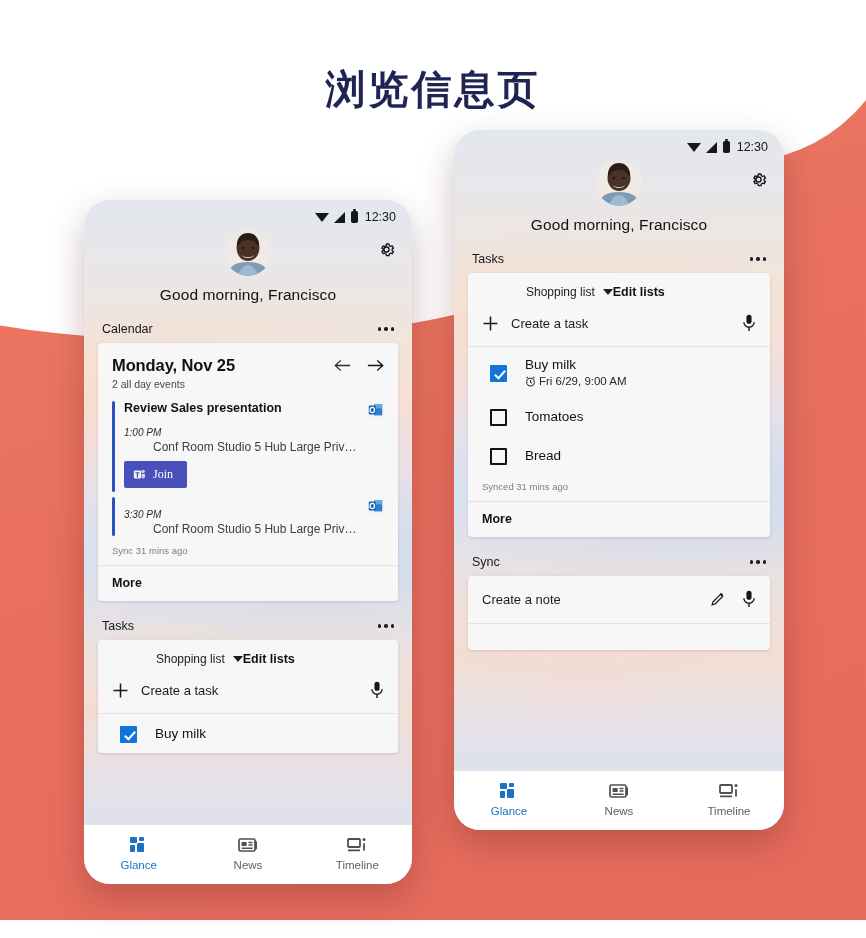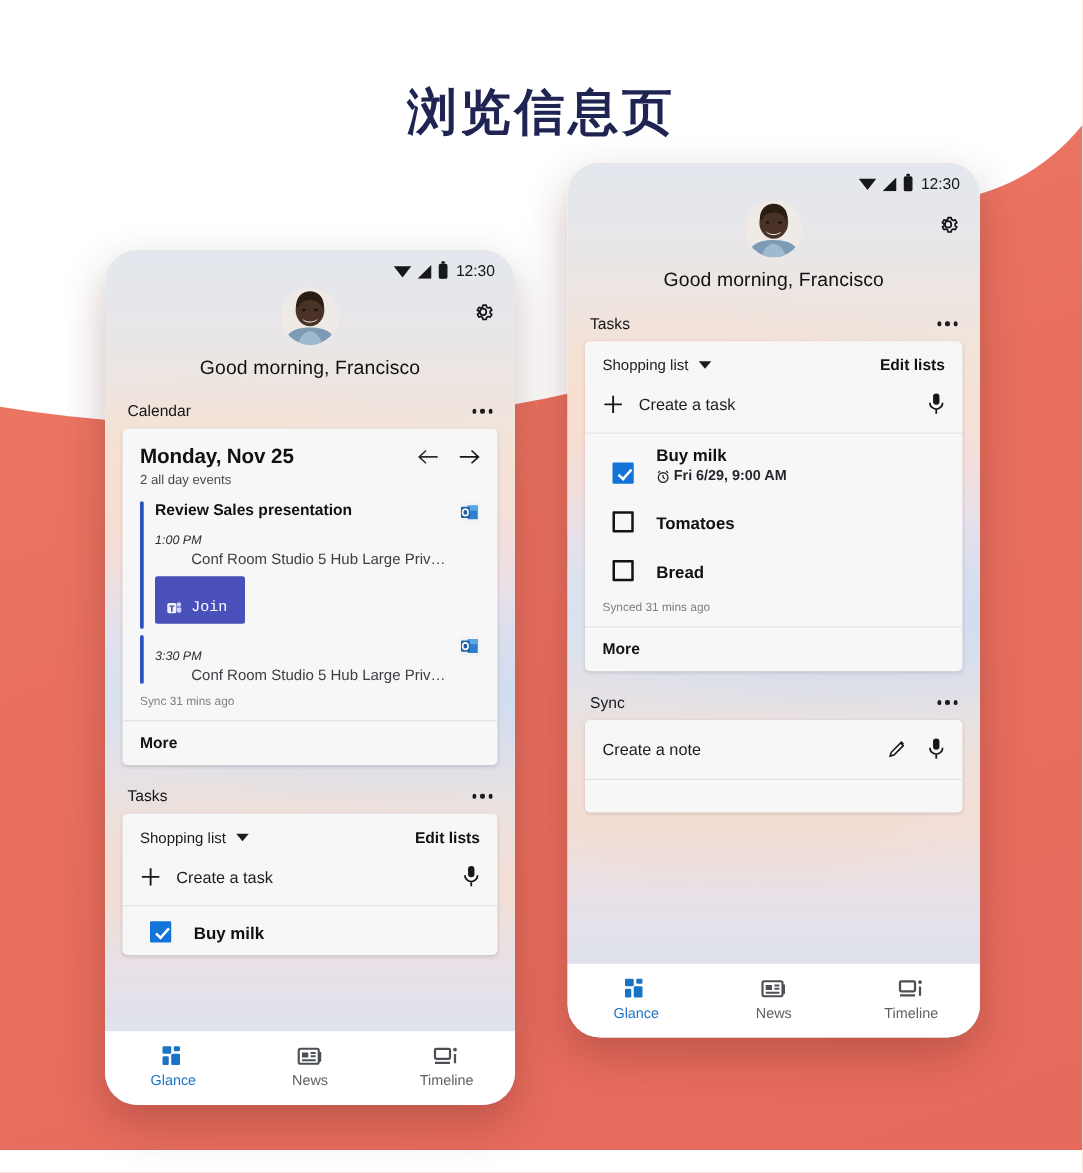--- a/index.html
+++ b/index.html
@@ -160,46 +160,47 @@
   .ev-body { flex:1; min-width:0; }
   .ev-title { font-size:12.5px; font-weight:bold; color:#0f1113; }
   .ev-time  { font-size:10px; color:#2b2e31; margin-top:12px;font-style:italic; }
   .ev-loc   { font-size:12px; color:#3b3e42; margin-top:2px; white-space:nowrap; overflow:hidden; text-overflow:ellipsis;margin-left:29px; }
   .ev-icon  { width:16px; height:16px; flex:none; margin-left:6px; margin-top:1px; }
 
   .join-btn {
     display:inline-flex; align-items:center; gap:7px;
     background:#4a50ba; color:#fff;
     border:none; border-radius:2px;
-    padding:18px 14px 6px 9px;
-    font-size:12px; font-family:Liberation Mono, monospace;
+    padding:6px 14px 6px 9px;
+    font-size:12px; font-family:Liberation Serif, serif;
     margin:7px 0 4px; cursor:pointer;
   }
   .join-btn svg { width:13px; height:13px; }
 
   .sync { font-size:9.5px; color:#7c7f83; padding:6px 14px 9px; }
   .divider { height:1px; background:#e3e3e5; margin:0; }
   .more-row { padding:10px 14px 11px; font-size:12.5px; font-weight:bold; color:#101214; cursor:pointer; }
 
   
   .task-top {
-    display:flex; align-items:center; justify-content:space-between;
+    display:flex; align-items:center; justify-content:flex-start;
     padding:12px 14px 10px;
+    margin-left:44px;
   }
   .list-sel { display:flex; align-items:center; gap:8px; cursor:pointer; }
   .list-name { font-size:12px; color:#1a1c1f; }
   .caret { width:0; height:0; border-left:5px solid transparent; border-right:5px solid transparent; border-top:6px solid #1a1c1f; }
   .edit-lists { font-size:12.5px; font-weight:bold; color:#101214; cursor:pointer; }
 
   .create-row { display:flex; align-items:center; padding:5px 14px 14px; cursor:text; }
   .plus { width:17px; height:17px; margin-right:12px; flex:none; }
   .create-label { flex:1; font-size:13px; color:#1a1c1f; }
   .mic { width:14px; height:18px; cursor:pointer; }
 
-  .task-item { display:flex; align-items:flex-end; padding:10px 14px 10px 22px;font-weight:bold; }
+  .task-item { display:flex; align-items:center; padding:10px 14px 10px 22px; }
   .chk {
     width:17px; height:17px; flex:none; margin-right:18px; margin-top:2px;
     border:2px solid #111316; border-radius:1px; background:transparent; cursor:pointer;
   }
   .chk.on { background:#1274d8; border-color:#1274d8; position:relative; }
   .chk.on::after{
     content:""; position:absolute; left:5px; top:1px;
     width:4px; height:9px; border:solid #fff; border-width:0 2px 2px 0;
     transform:rotate(42deg);
   }

